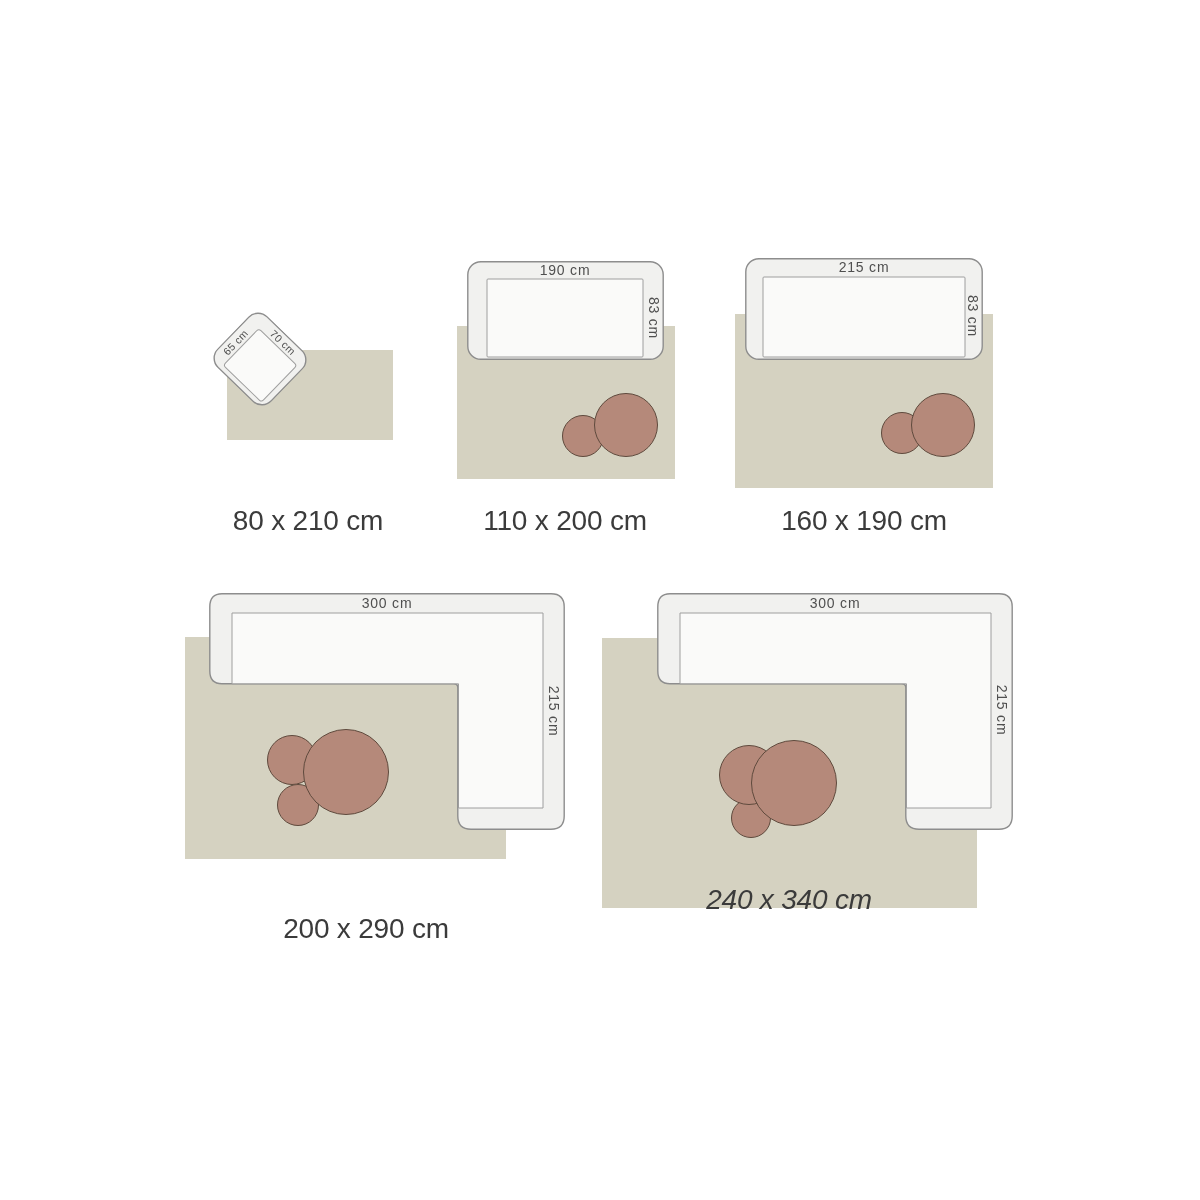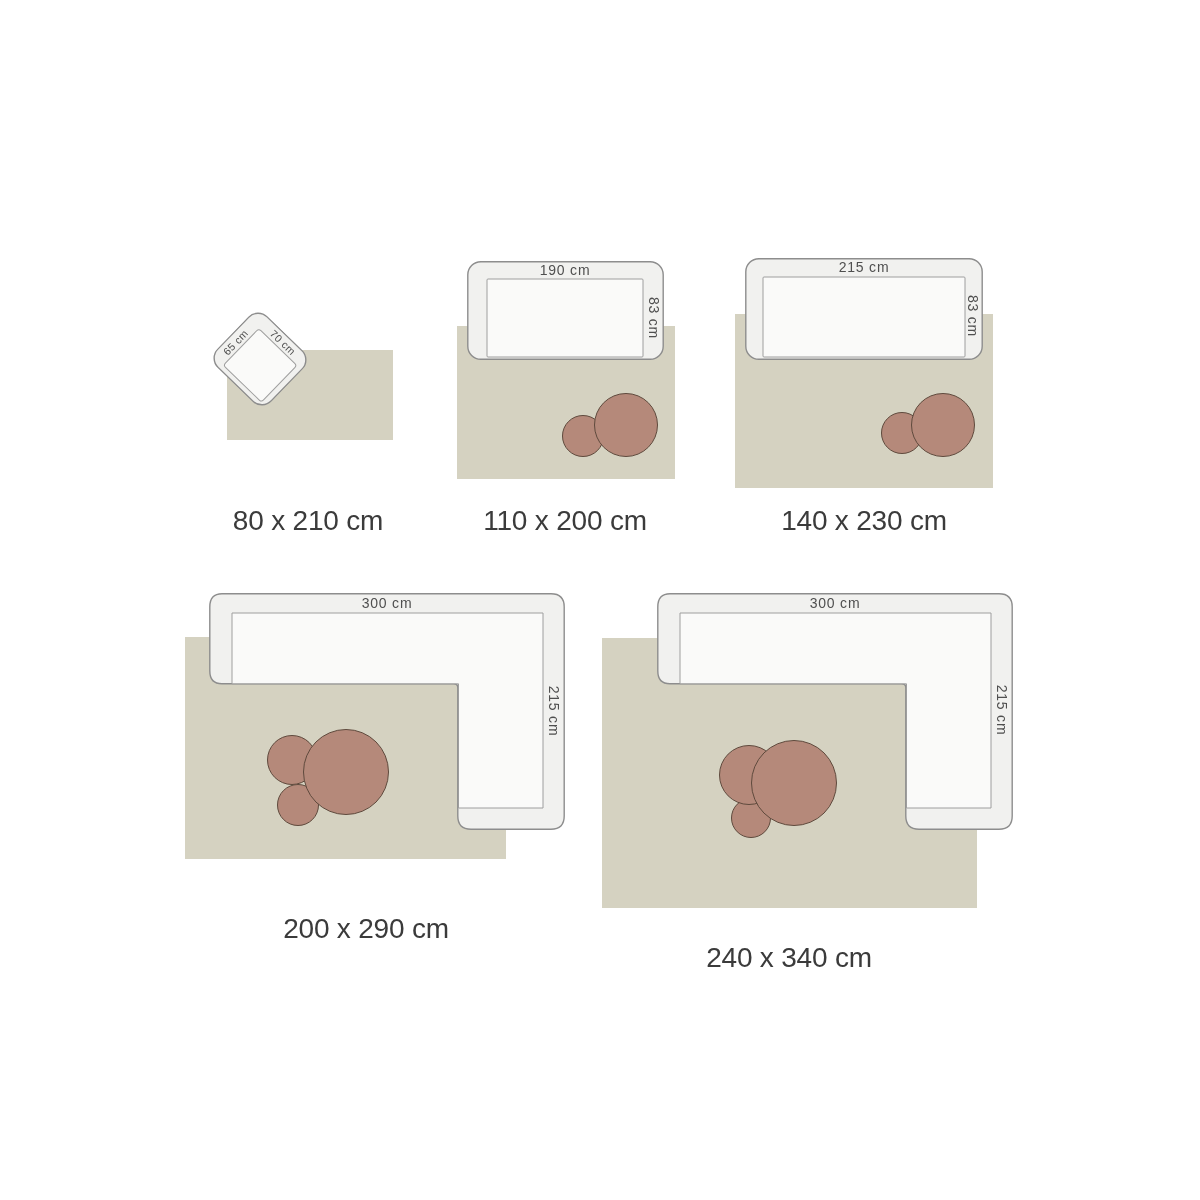--- a/index.html
+++ b/index.html
@@ -76,21 +76,21 @@
   <div class="panel">
     <div class="rug" style="left:735px;top:314px;width:258px;height:174px;"></div>
     <svg class="furn" style="left:745px;top:258px;" width="238" height="102" viewBox="0 0 238 102">
       <rect class="furn-outer" x="0.8" y="0.8" width="236.4" height="100.4" rx="13"></rect>
       <rect class="furn-seat" x="18" y="19" width="202" height="80" rx="1"></rect>
       <text class="dim" x="119" y="14">215 cm</text>
       <text class="dim" x="228" y="58" dy="0.35em" transform="rotate(90 228 58)">83 cm</text>
     </svg>
     <div class="table" style="left:881px;top:412px;width:42px;height:42px;"></div>
     <div class="table" style="left:911px;top:393px;width:64px;height:64px;"></div>
-    <div class="size-label" style="left:864px;top:505px;">140 x 230 cm</div>
+    <div class="size-label" style="left:864px;top:505px;">160 x 190 cm</div>
   </div>
 
   <div class="panel">
     <div class="rug" style="left:185px;top:637px;width:321px;height:222px;"></div>
     <svg class="furn" style="left:209px;top:593px;" width="356" height="237" viewBox="0 0 356 237">
       <path class="furn-outer" d="M 13 0.8 H 342 Q 355.2 0.8 355.2 14 V 223 Q 355.2 236.2 342 236.2 H 262 Q 248.8 236.2 248.8 223 V 94.5 Q 248.8 90.8 244.5 90.8 H 13 Q 0.8 90.8 0.8 78 V 14 Q 0.8 0.8 13 0.8 Z"></path>
       <path class="furn-seat" d="M 23 90.8 V 20 H 334 V 215 H 249.5 V 90.8 Z"></path>
       <text class="dim" x="178" y="15">300 cm</text>
       <text class="dim" x="345" y="118" dy="0.35em" transform="rotate(90 345 118)">215 cm</text>
     </svg>
@@ -104,16 +104,16 @@
     <div class="rug" style="left:602px;top:638px;width:375px;height:270px;"></div>
     <svg class="furn" style="left:657px;top:593px;" width="356" height="237" viewBox="0 0 356 237">
       <path class="furn-outer" d="M 13 0.8 H 342 Q 355.2 0.8 355.2 14 V 223 Q 355.2 236.2 342 236.2 H 262 Q 248.8 236.2 248.8 223 V 94.5 Q 248.8 90.8 244.5 90.8 H 13 Q 0.8 90.8 0.8 78 V 14 Q 0.8 0.8 13 0.8 Z"></path>
       <path class="furn-seat" d="M 23 90.8 V 20 H 334 V 215 H 249.5 V 90.8 Z"></path>
       <text class="dim" x="178" y="15">300 cm</text>
       <text class="dim" x="345" y="117" dy="0.35em" transform="rotate(90 345 117)">215 cm</text>
     </svg>
     <div class="table" style="left:731px;top:798px;width:40px;height:40px;"></div>
     <div class="table" style="left:719px;top:745px;width:60px;height:60px;"></div>
     <div class="table" style="left:751px;top:740px;width:86px;height:86px;"></div>
-    <div class="size-label" style="left:789px;top:942px;">240 x 340 cm</div>
+    <div class="size-label" style="left:789px;top:884px;font-style:italic;">240 x 340 cm</div>
   </div>
 
 </div>
 
 </body></html>

